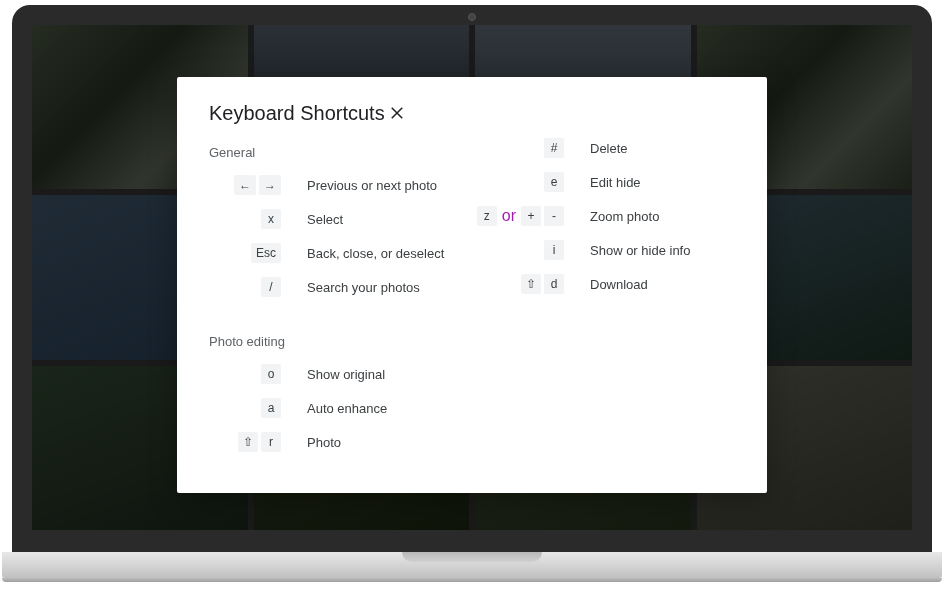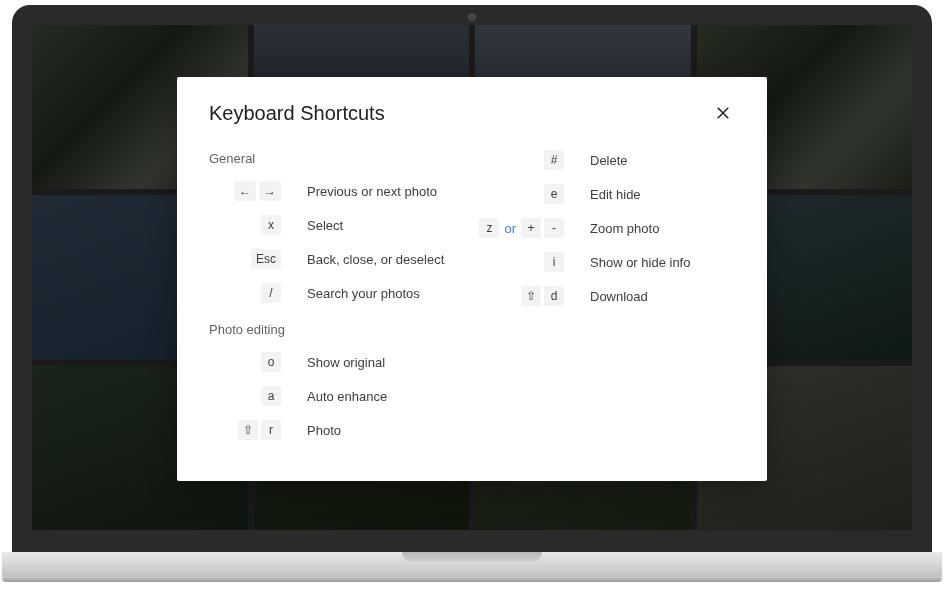--- a/index.html
+++ b/index.html
@@ -71,23 +71,22 @@
       left: 50%;
       transform: translateX(-50%);
       width: 590px;
       background: #fff;
       box-shadow: 0 8px 30px rgba(0,0,0,0.3);
       border-radius: 2px;
       padding: 24px 32px 28px 32px;
     }
     .dialog-header {
       display: flex;
-      justify-content: space-between;
-      align-items: center;
-      margin-bottom: 24px;
+      align-items: center;
+      margin-bottom: 12px;
     }
     .dialog-title {
       font-size: 20px;
       font-weight: 400;
       color: #202124;
     }
     .close-btn {
       cursor: pointer;
       width: 24px;
       height: 24px;
@@ -100,24 +99,24 @@
       display: flex;
       gap: 40px;
     }
     .column {
       flex: 1;
     }
     .section-title {
       font-size: 13px;
       color: #5f6368;
       margin-bottom: 14px;
-      margin-top: 2px;
+      margin-top: 8px;
     }
     .section + .section .section-title {
-      margin-top: 18px;
+      margin-top: 36px;
     }
     .shortcut-row {
       display: flex;
       align-items: center;
       margin-bottom: 12px;
       min-height: 22px;
     }
     .keys {
       width: 72px;
       display: flex;
@@ -133,22 +132,22 @@
       min-width: 20px;
       height: 20px;
       padding: 0 5px;
       background: #f1f3f4;
       border-radius: 2px;
       font-size: 12px;
       color: #3c4043;
       font-family: inherit;
     }
     .sep {
-      font-size: 13px;
-      color: #3b82f6;
+      font-size: 16px;
+      color: #a21caf;
       padding: 0 2px;
     }
     .desc {
       font-size: 13px;
       color: #3c4043;
       margin-left: 26px;
     }
     
     .base {
       height: 26px;

